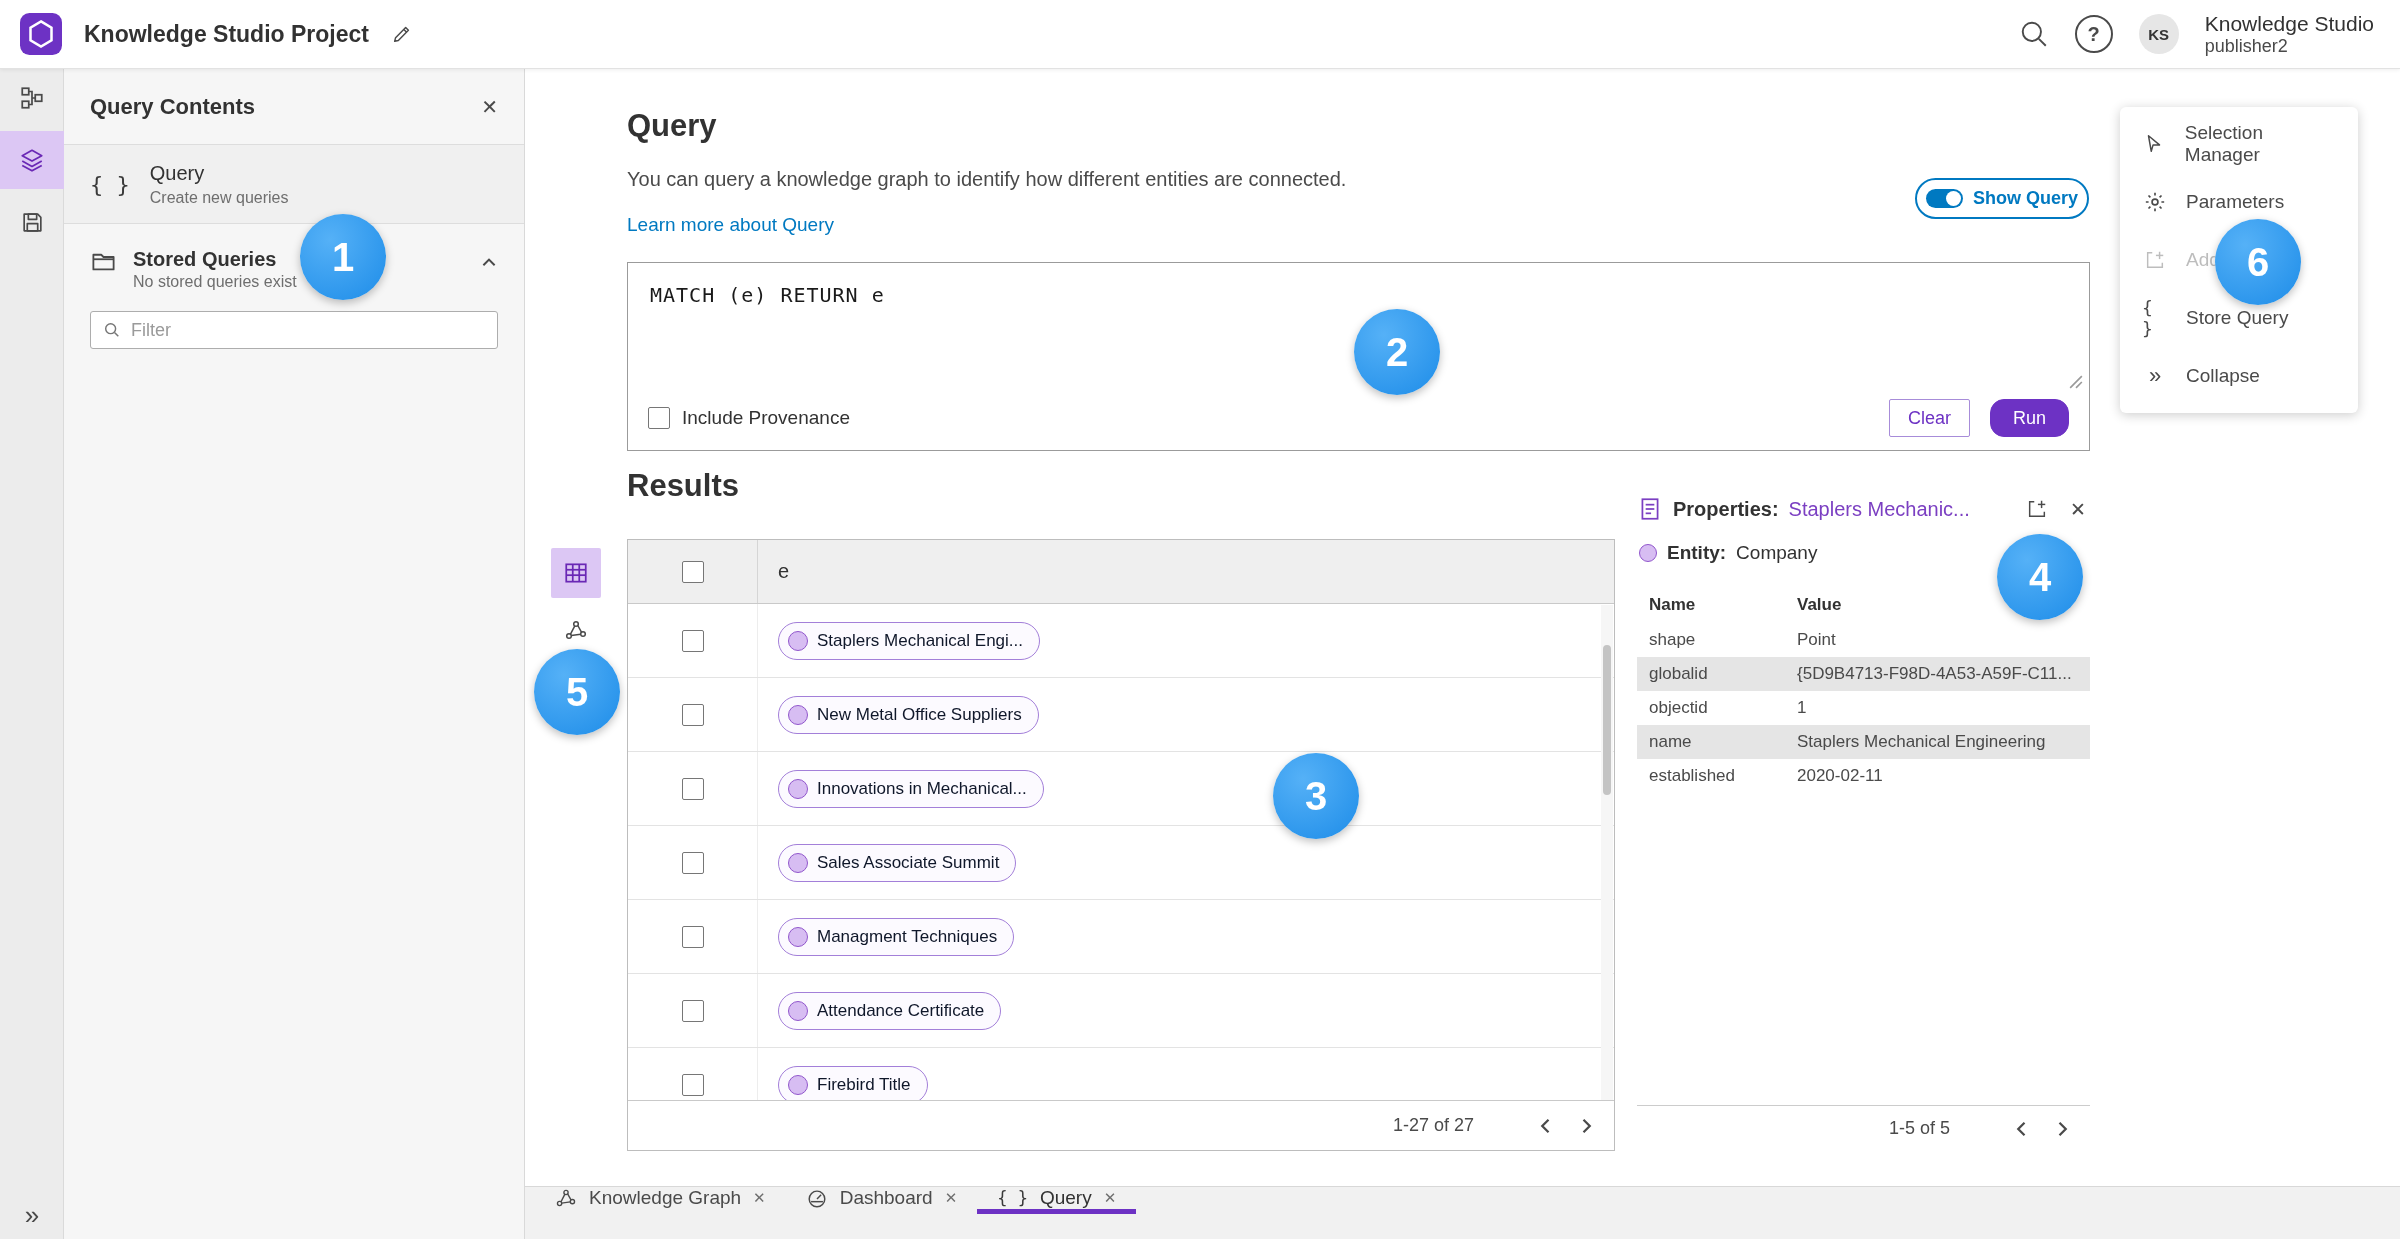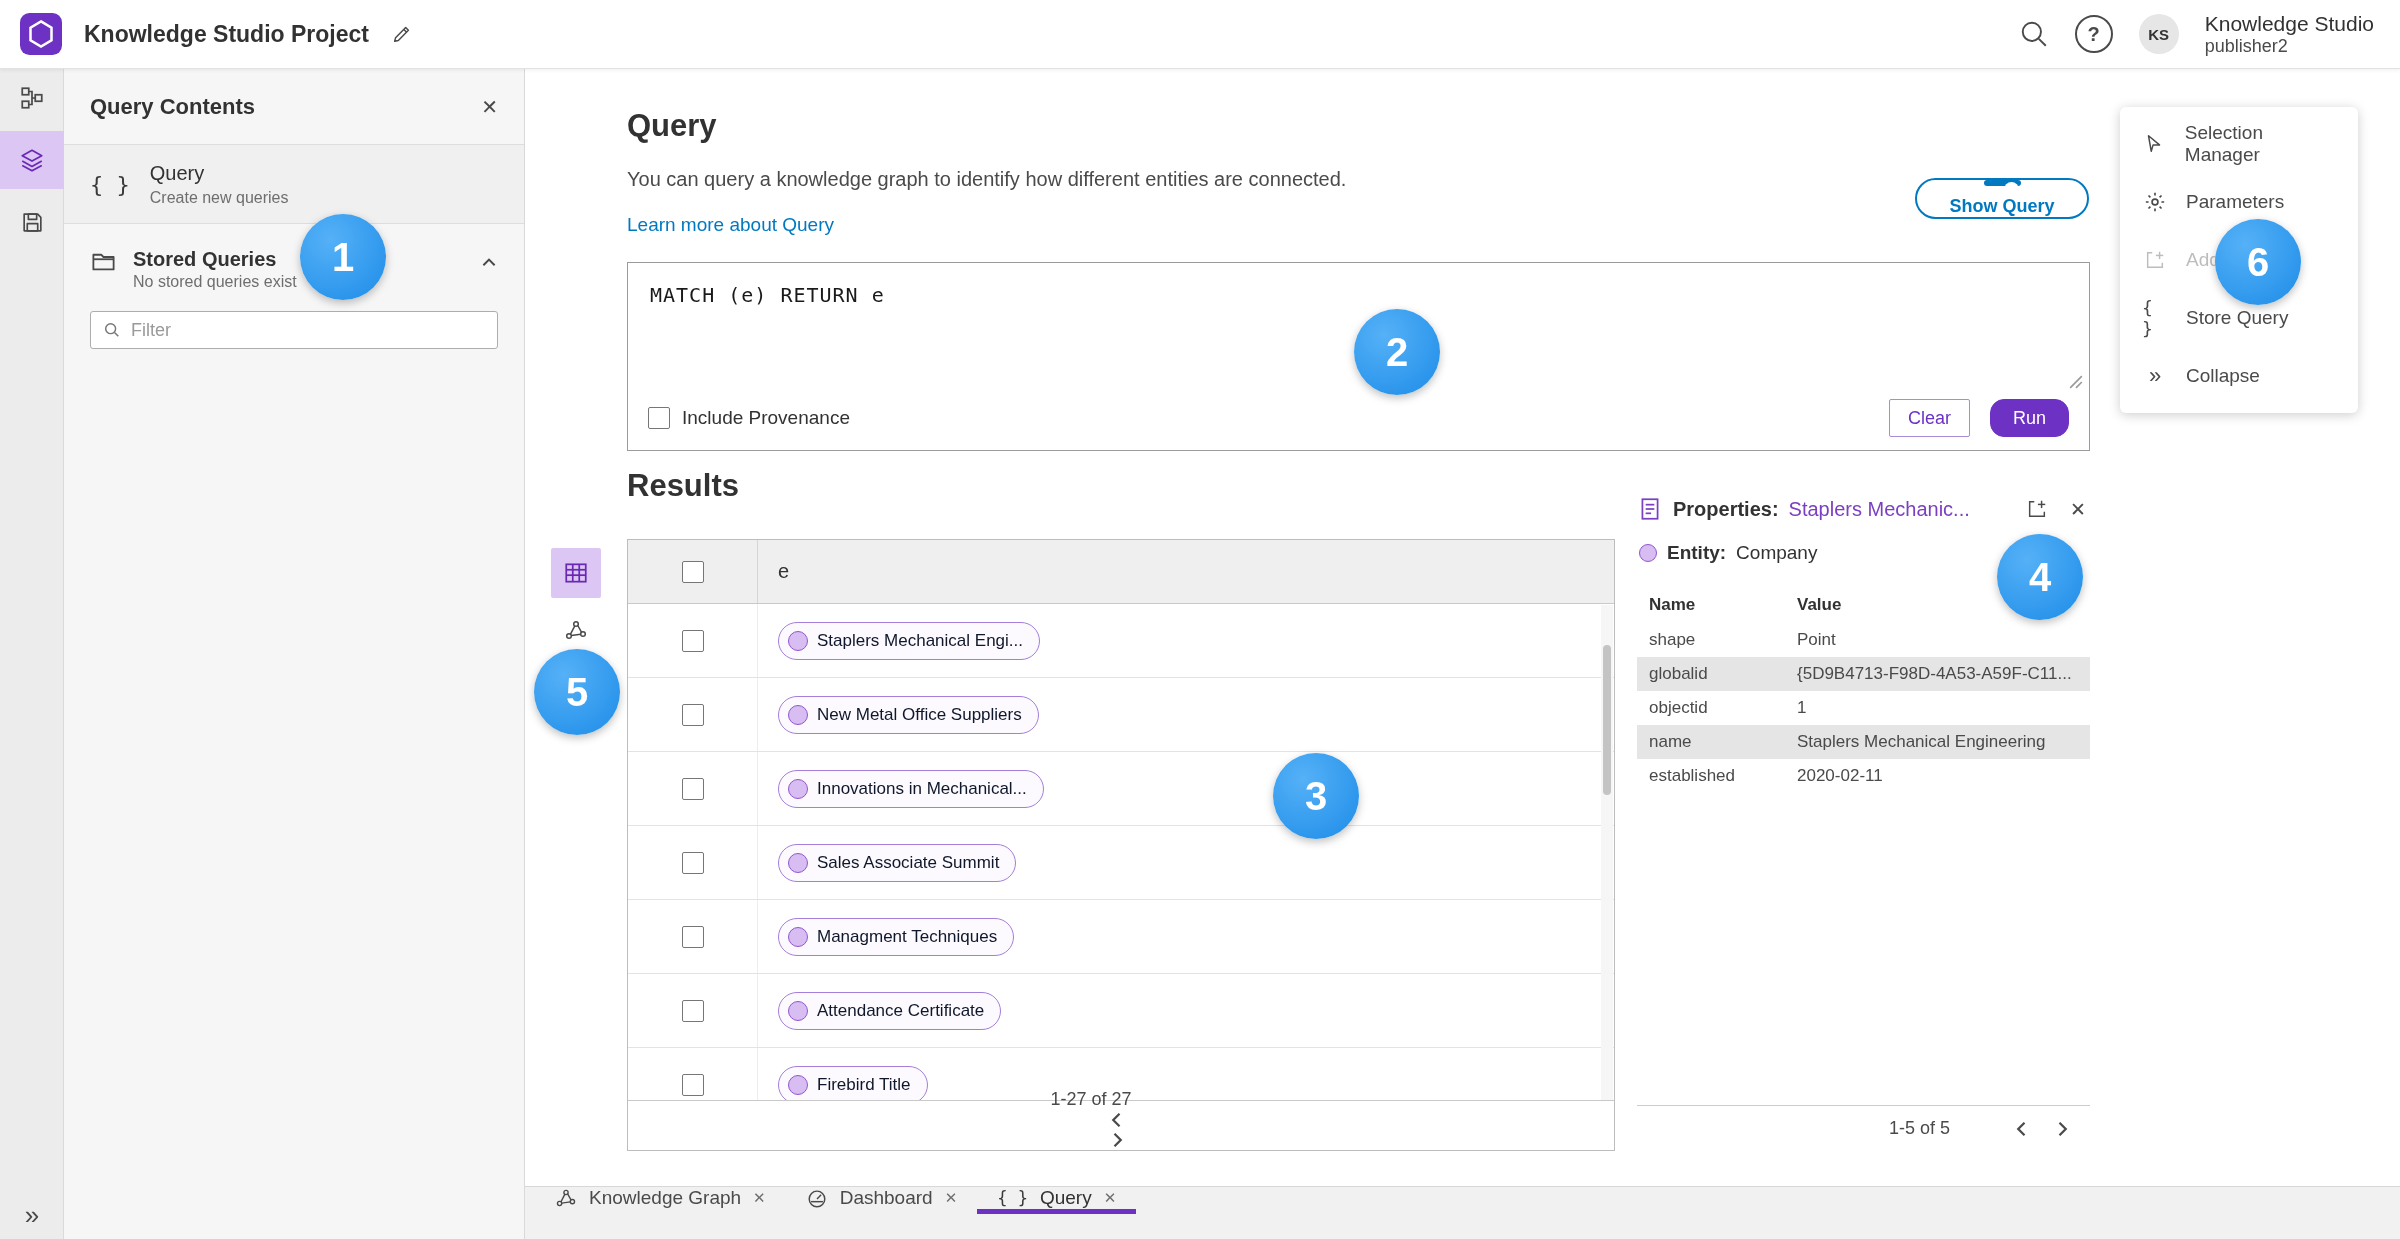--- a/index.html
+++ b/index.html
@@ -62,21 +62,21 @@
               display:flex;align-items:center;gap:10px;padding:0 12px;}
   .filter-box input{border:none;outline:none;width:100%;font-size:18px;color:#333;
                     font-family:"Liberation Sans","DejaVu Sans",sans-serif;background:transparent;}
   .filter-box input::placeholder{color:#9a9a9a;}
 
   
   .q-heading{position:absolute;left:627px;top:108px;font-size:31px;font-weight:600;color:var(--text);}
   .q-desc{position:absolute;left:627px;top:168px;font-size:20px;color:var(--text2);}
   .q-link{position:absolute;left:627px;top:214px;font-size:19px;color:var(--blue);cursor:pointer;}
   .show-query{position:absolute;left:1915px;top:178px;width:174px;height:41px;border:2px solid var(--blue);
-              border-radius:21px;background:#fff;display:flex;align-items:center;justify-content:center;gap:10px;flex-direction:column;}
+              border-radius:21px;background:#fff;display:flex;align-items:center;justify-content:center;gap:10px;}
   .toggle-track{width:37px;height:19px;border-radius:10px;background:var(--blue);position:relative;}
   .toggle-knob{position:absolute;right:2px;top:2px;width:15px;height:15px;border-radius:50%;background:#fff;}
   .show-query-label{font-size:18px;font-weight:600;color:var(--blue);}
   .query-panel{position:absolute;left:627px;top:262px;width:1463px;height:189px;border:1px solid #9b9b9b;background:#fff;}
   .query-code{padding:20px 22px;font-family:"DejaVu Sans Mono","Liberation Mono",monospace;
               font-size:20px;letter-spacing:1px;color:#1a1a1a;white-space:pre;}
   .resize-handle{position:absolute;right:6px;top:112px;}
   .query-footer{position:absolute;left:0;right:0;bottom:0;height:64px;display:flex;align-items:center;padding:0 20px;}
   .checkbox{width:22px;height:22px;border:1.5px solid #767676;border-radius:2px;background:#fff;flex:none;}
   .prov-label{font-size:19px;color:var(--text);margin-left:12px;}
@@ -96,21 +96,21 @@
   .rt-header{height:64px;background:#efefef;border-bottom:1px solid #c9c9c9;display:flex;}
   .rt-check-col{width:130px;flex:none;display:flex;align-items:center;justify-content:center;border-right:1px solid #d5d5d5;}
   .rt-e-col{flex:1;display:flex;align-items:center;padding-left:20px;font-size:20px;color:var(--text);}
   .rt-row{height:74px;display:flex;border-bottom:1px solid #e3e3e3;background:#fff;}
   .rt-row .rt-check-col{border-right:1px solid #ededed;}
   .entity-pill{display:inline-flex;align-items:center;gap:9px;height:38px;padding:0 16px 0 9px;
                border:1.5px solid #a37fd9;border-radius:19px;background:#fcfaff;}
   .entity-dot{width:20px;height:20px;border-radius:50%;background:#d7bdf2;border:1.5px solid #9156cc;flex:none;}
   .entity-pill-label{font-size:17px;color:#0f172a;white-space:nowrap;}
   .rt-footer{position:absolute;left:0;right:0;bottom:0;height:50px;background:#fff;border-top:1px solid #c9c9c9;
-             display:flex;align-items:center;justify-content:flex-end;padding-right:8px;flex-direction:column;}
+             display:flex;align-items:center;justify-content:flex-end;padding-right:8px;}
   .pg-count{font-size:18px;color:var(--text2);margin-right:52px;}
   .pg-btn{width:40px;display:flex;justify-content:center;color:#4a4a4a;}
   .scrollbar{position:absolute;right:1px;top:65px;width:12px;height:496px;background:#f6f6f6;}
   .scroll-thumb{position:absolute;left:2px;top:40px;width:8px;height:150px;background:#c4c4c4;border-radius:4px;}
 
   
   .props{position:absolute;left:1637px;top:493px;width:453px;}
   .props-header{display:flex;align-items:center;gap:10px;height:32px;}
   .props-doc-icon{color:#7b3fc2;}
   .props-label{font-size:20px;font-weight:700;color:var(--text);}

